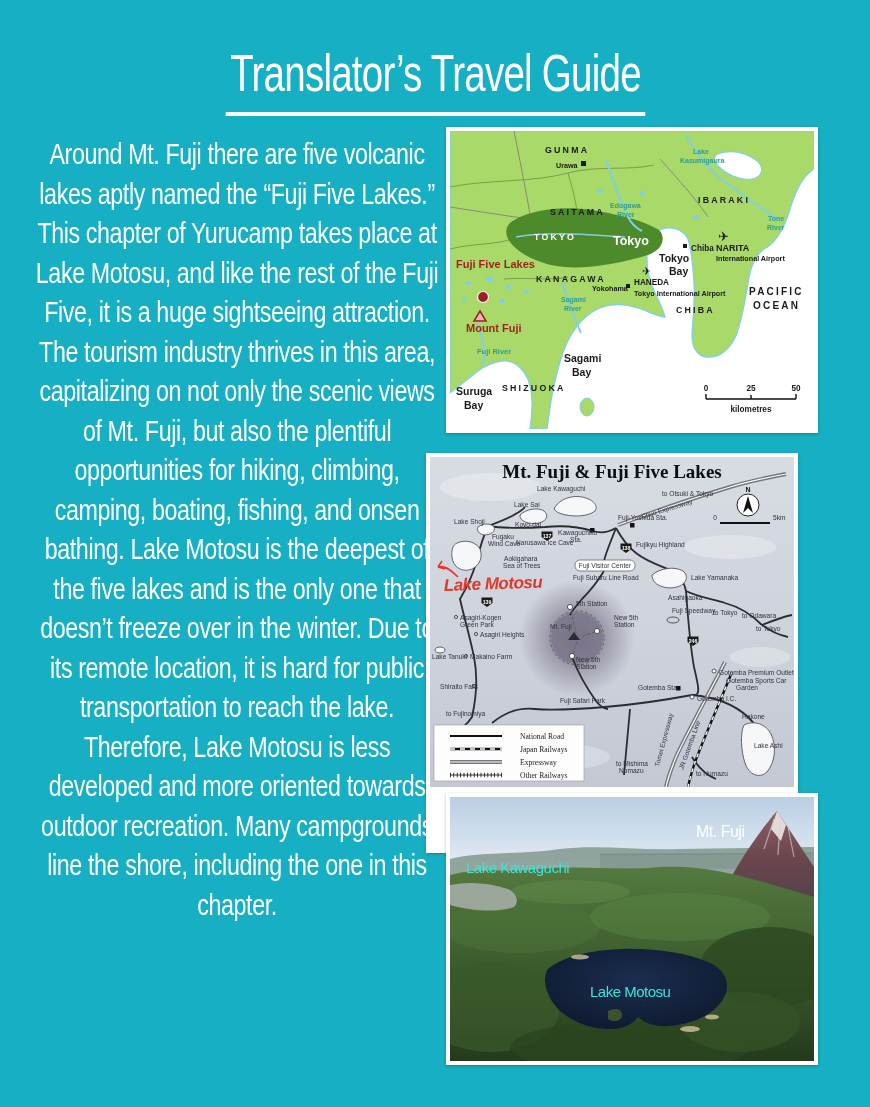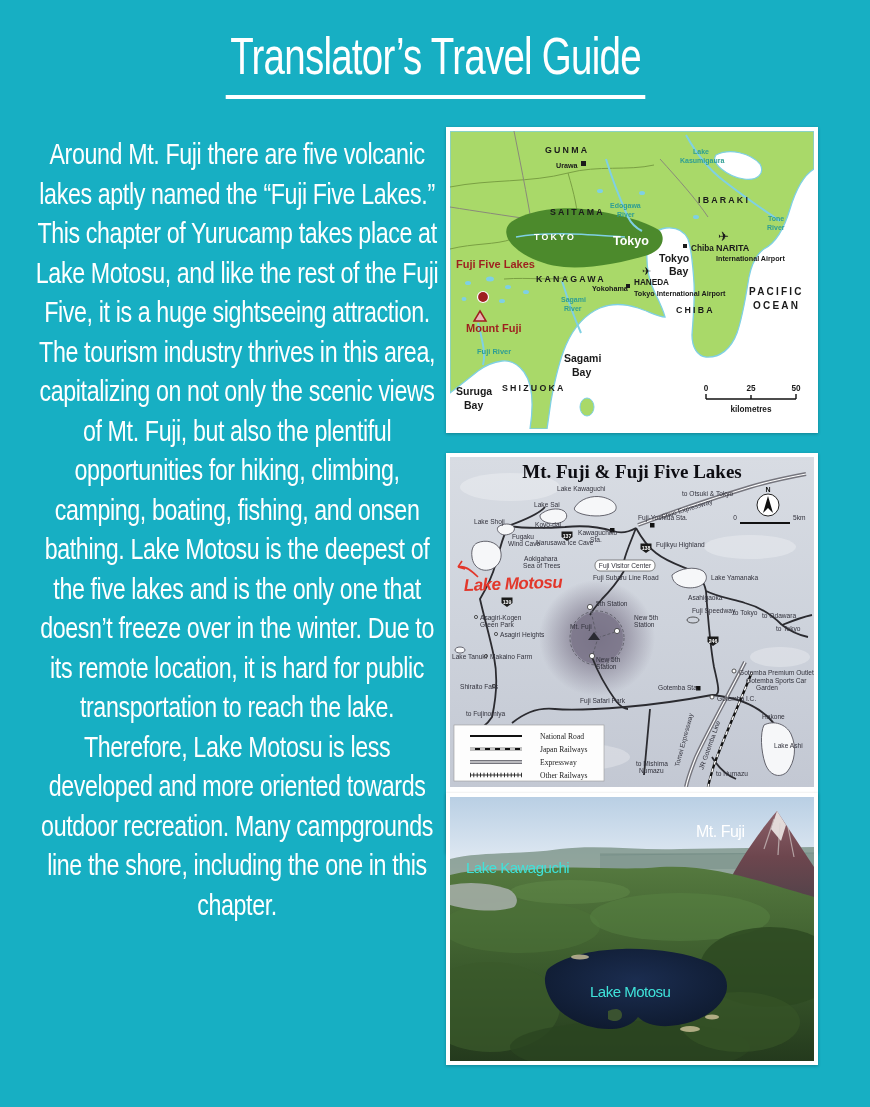--- a/index.html
+++ b/index.html
@@ -20,21 +20,21 @@
   .article{position:absolute;left:34px;top:134px;width:406px;}
   .article-inner{
     width:524px;transform:scaleX(.775);transform-origin:0 0;
     color:var(--text,#fff);font-size:30px;line-height:39.5px;text-align:center;
     letter-spacing:-.5px;
   }
   
   .fig{position:absolute;background:#fff;border:4px solid #fff;box-sizing:border-box;box-shadow:0 1px 3px rgba(0,0,0,.25);}
   .fig svg{display:block;}
   .fig-kanto{left:446px;top:127px;width:372px;height:306px;}
-  .fig-lakes{left:446px;top:453px;width:372px;height:400px;}
+  .fig-lakes{left:426px;top:453px;width:372px;height:400px;}
   .fig-photo{left:446px;top:793px;width:372px;height:272px;}
 
   
   .m1{font-family:"Liberation Sans",sans-serif;fill:#1a1a1a;}
   .m1 .pref{font-weight:bold;letter-spacing:2.2px;font-size:8.8px;}
   .m1 .riv{fill:var(--kanto_river_text,#2f9e93);font-weight:bold;font-size:7px;}
   .m1 .redl{fill:var(--kanto_red,#9e1f1f);font-weight:bold;font-size:11px;}
   .m1 .b7{font-weight:bold;font-size:7.2px;}
   .m1 .b8{font-weight:bold;font-size:8.2px;}
   .m1 .b10{font-weight:bold;font-size:10.5px;}
@@ -47,21 +47,21 @@
   .m2 .redhand{fill:var(--fl_red,#e2372b);font-weight:bold;font-style:italic;font-size:17px;letter-spacing:-.5px;}
   .m2 .shieldtxt{fill:#fff;font-size:5.2px;font-weight:bold;text-anchor:middle;}
   
   .m3 .wlab{font-family:"Liberation Sans",sans-serif;fill:#fff;font-size:16px;letter-spacing:-.5px;}
   .m3 .tlab{font-family:"Liberation Sans",sans-serif;fill:var(--photo_teal,#3fe3da);font-size:15px;letter-spacing:-.5px;}
 </style>
 </head>
 <body>
 
 <header class="header">
-  <h1 style="margin:0;"><span class="title-inner">Translator’s Travel Guide</span></h1>
+  <h1 style="margin:17px;"><span class="title-inner">Translator’s Travel Guide</span></h1>
 </header>
 
 <main>
 
   <div class="article">
     <div class="article-inner">Around Mt. Fuji there are five volcanic lakes aptly named the “Fuji Five Lakes.” This chapter of Yurucamp takes place at Lake Motosu, and like the rest of the Fuji Five, it is a huge sightseeing attraction. The tourism industry thrives in this area, capitalizing on not only the scenic views of Mt. Fuji, but also the plentiful opportunities for hiking, climbing, camping, boating, fishing, and onsen bathing.  Lake Motosu is the deepest of the five lakes and is the only one that doesn’t freeze over in the winter. Due to its remote location, it is hard for public transportation to reach the lake. Therefore, Lake Motosu is less developed and more oriented towards outdoor recreation. Many campgrounds line the shore, including the one in this chapter.</div>
   </div>
 
   <figure class="fig fig-kanto" style="margin:0;">
     <svg class="m1" width="364" height="298" viewBox="0 0 364 298">

